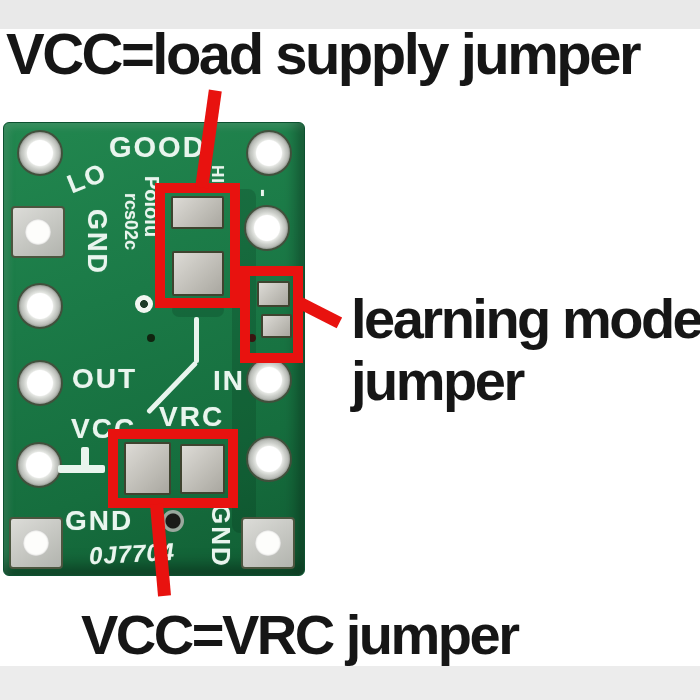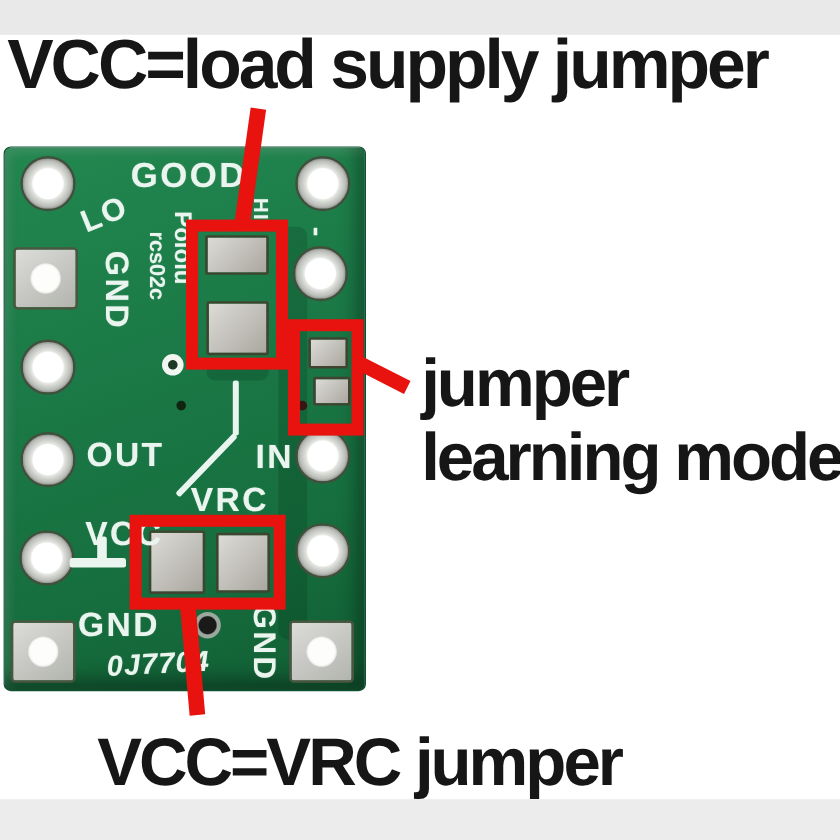--- a/index.html
+++ b/index.html
@@ -93,21 +93,21 @@
 
   <div class="silk" style="left:105px;top:10px;font-size:29px;">GOOD</div>
   <div class="silk" style="left:63px;top:42px;font-size:26px;transform:rotate(-22deg);">LO</div>
   <div class="silk vert" style="left:222px;top:42px;font-size:17px;letter-spacing:1px;">HI</div>
   <div class="silk vert" style="left:272px;top:66px;font-size:24px;">-</div>
   <div class="silk vert" style="left:106px;top:86px;font-size:27px;">GND</div>
   <div class="silk vert" style="left:158px;top:53px;font-size:20px;letter-spacing:0;">Pololu</div>
   <div class="silk vert" style="left:136px;top:70px;font-size:18px;letter-spacing:0;">rcs02c</div>
   <div class="silk" style="left:68px;top:242px;">OUT</div>
   <div class="silk" style="left:209px;top:244px;">IN</div>
-  <div class="silk" style="left:67px;top:292px;margin-top:16px;">VCC</div>
+  <div class="silk" style="left:67px;top:292px;">VCC</div>
   <div class="silk" style="left:155px;top:280px;">VRC</div>
   <div class="silk" style="left:61px;top:384px;">GND</div>
   <div class="silk" style="left:85px;top:419px;font-size:24px;font-style:italic;letter-spacing:1px;transform:rotate(-3deg);">0J7704</div>
   <div class="silk vert" style="left:230px;top:381px;font-size:26px;">GND</div>
 
   <div class="sline" style="left:190px;top:194px;width:5px;height:46px;"></div>
   <div class="sline" style="left:142px;top:288px;width:70px;height:5px;transform-origin:0 0;transform:rotate(-46deg);"></div>
   <div class="sline" style="left:54px;top:342px;width:47px;height:8px;"></div>
   <div class="sline" style="left:77px;top:324px;width:8px;height:20px;"></div>
 
@@ -120,16 +120,16 @@
 <div class="rbox" style="left:155px;top:183px;width:85px;height:125px;"></div>
 <div class="rbox" style="left:240px;top:266px;width:63px;height:97px;"></div>
 <div class="rbox" style="left:108px;top:429px;width:130px;height:79px;"></div>
 
 <div class="rline" style="left:202px;top:90px;width:13px;height:98px;transform:rotate(8deg);"></div>
 <div class="rline" style="left:294px;top:306px;width:48px;height:12px;transform:rotate(27deg);"></div>
 <div class="rline" style="left:154px;top:504px;width:13px;height:92px;transform:rotate(-5deg);"></div>
 
 <div class="annot" style="left:6px;top:22px;font-size:58px;line-height:64px;">VCC=load supply jumper</div>
 <div class="annot" style="left:351px;top:288px;">
+  <div>learning mode</div>
   <div>jumper</div>
-  <div>learning mode</div>
 </div>
 <div class="annot" style="left:81px;top:604px;">VCC=VRC jumper</div>
 
 </body></html>

